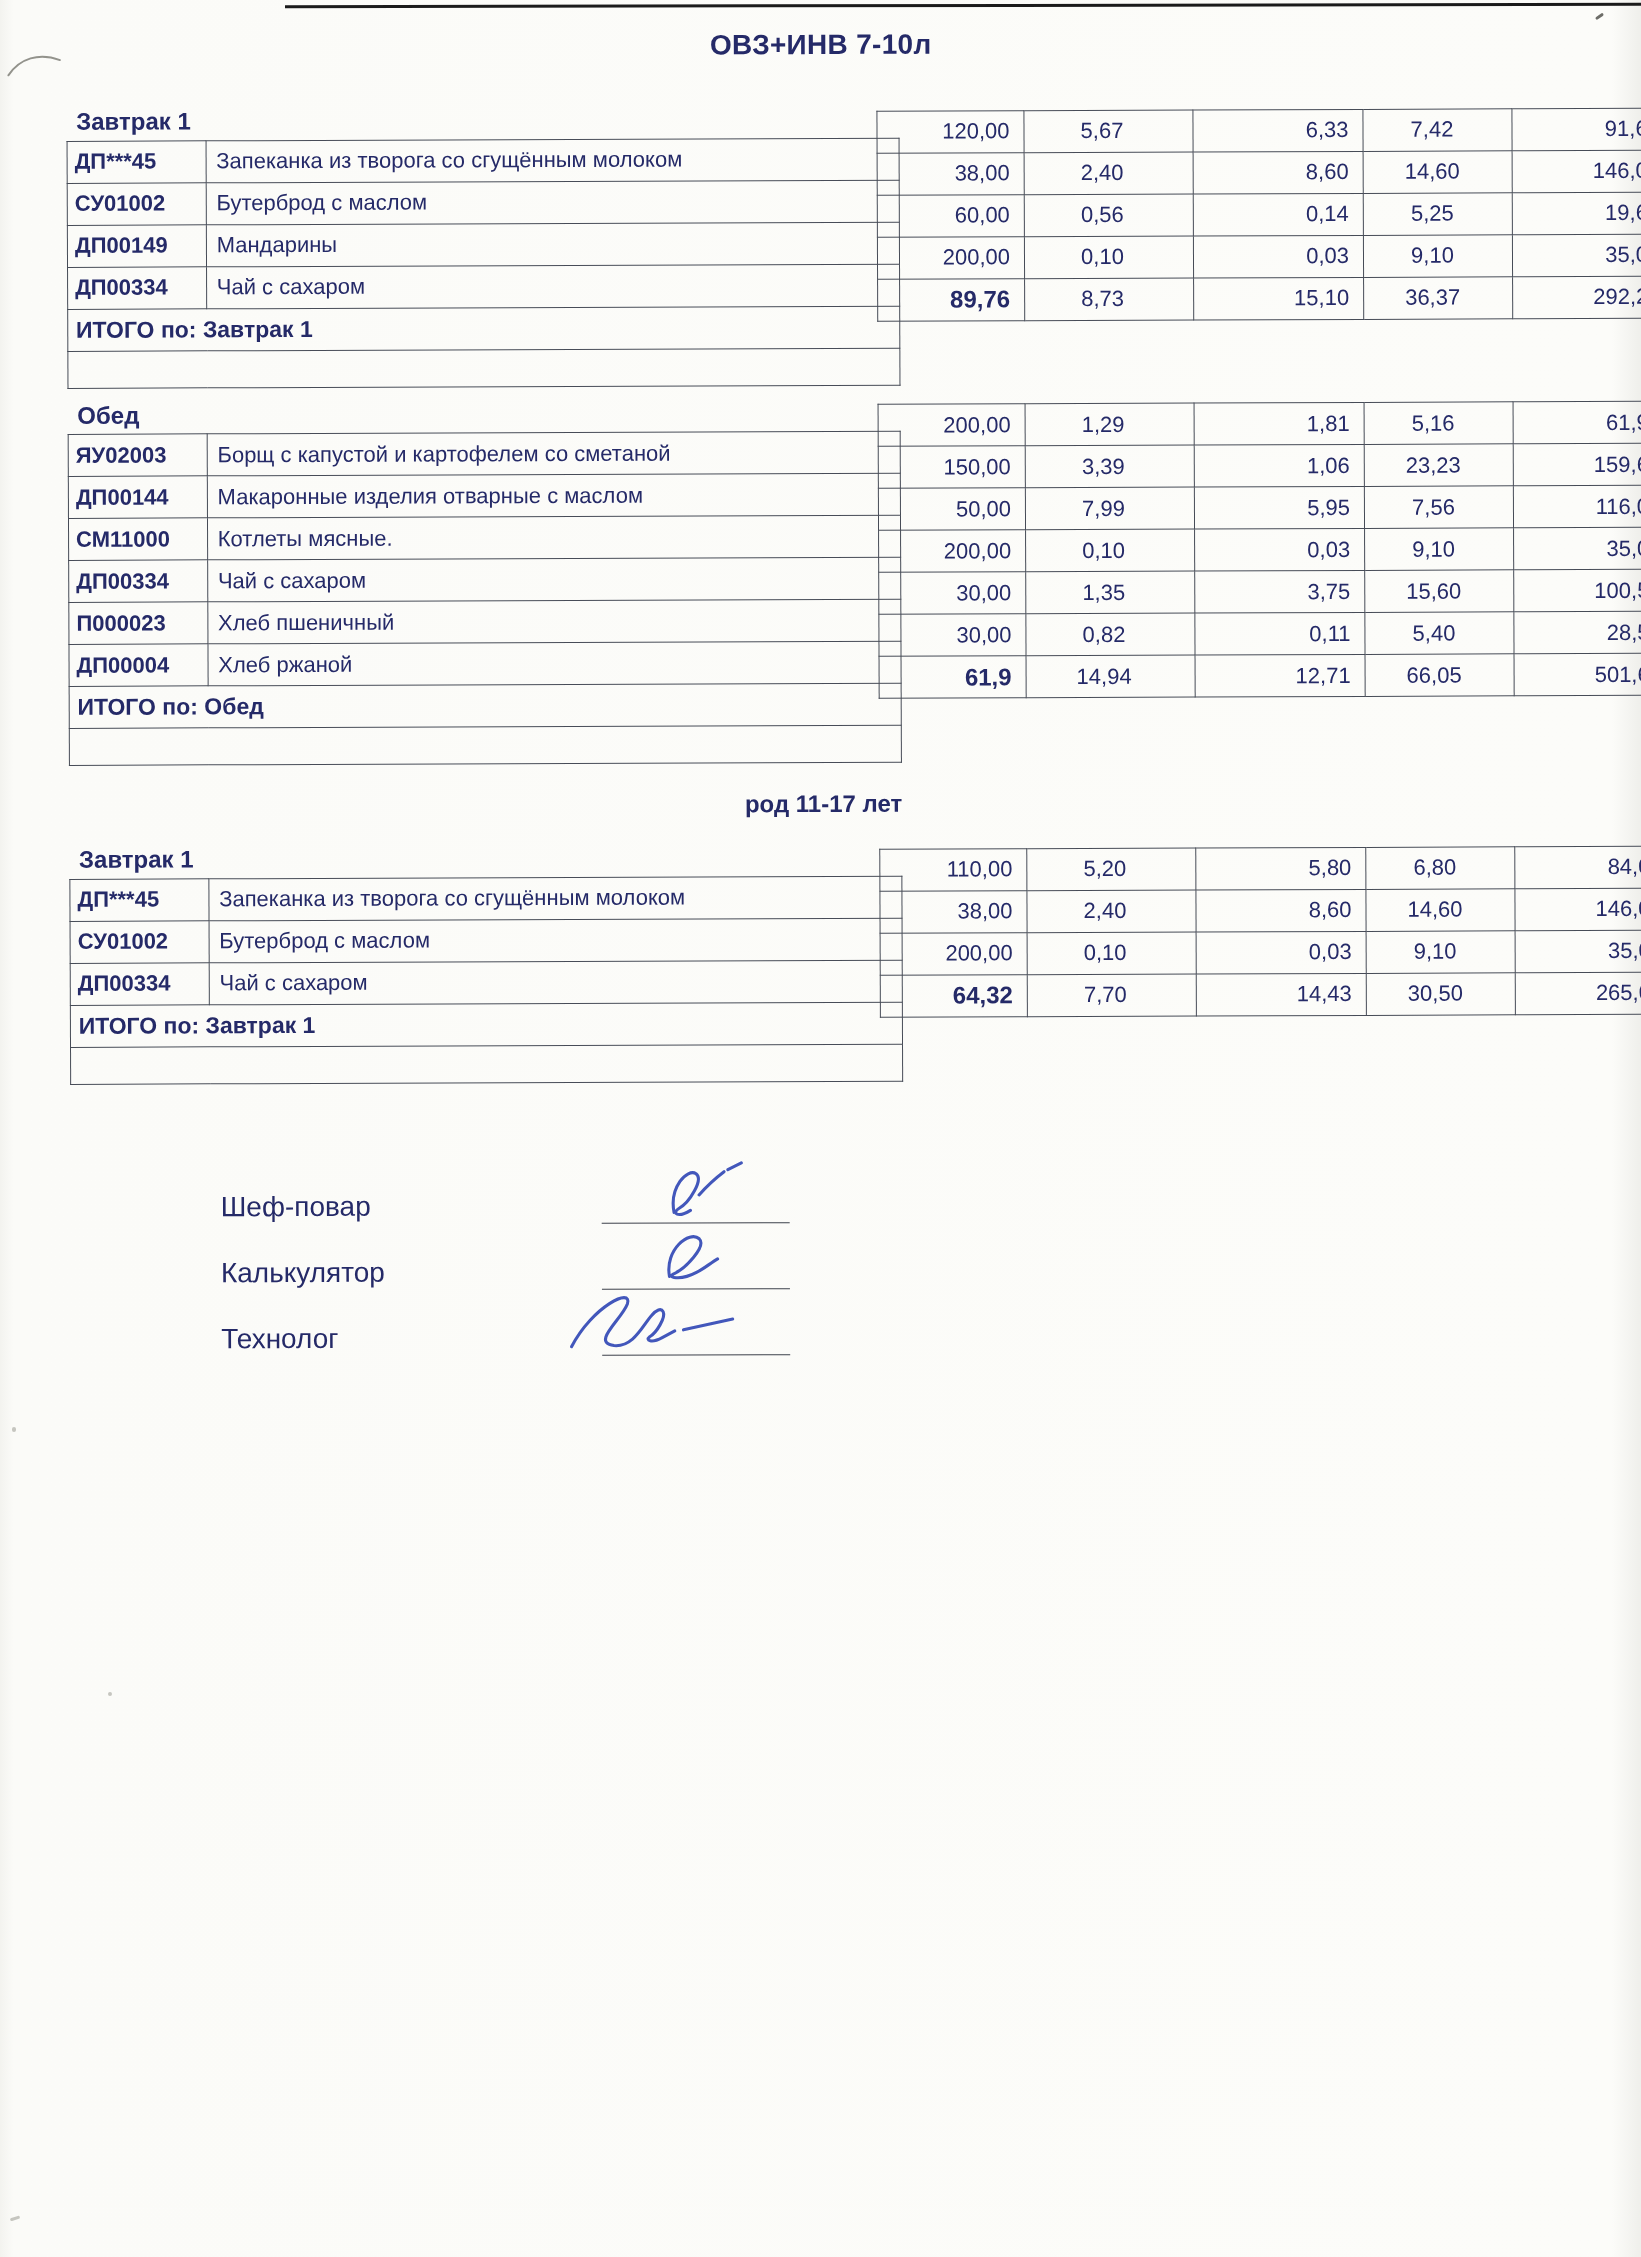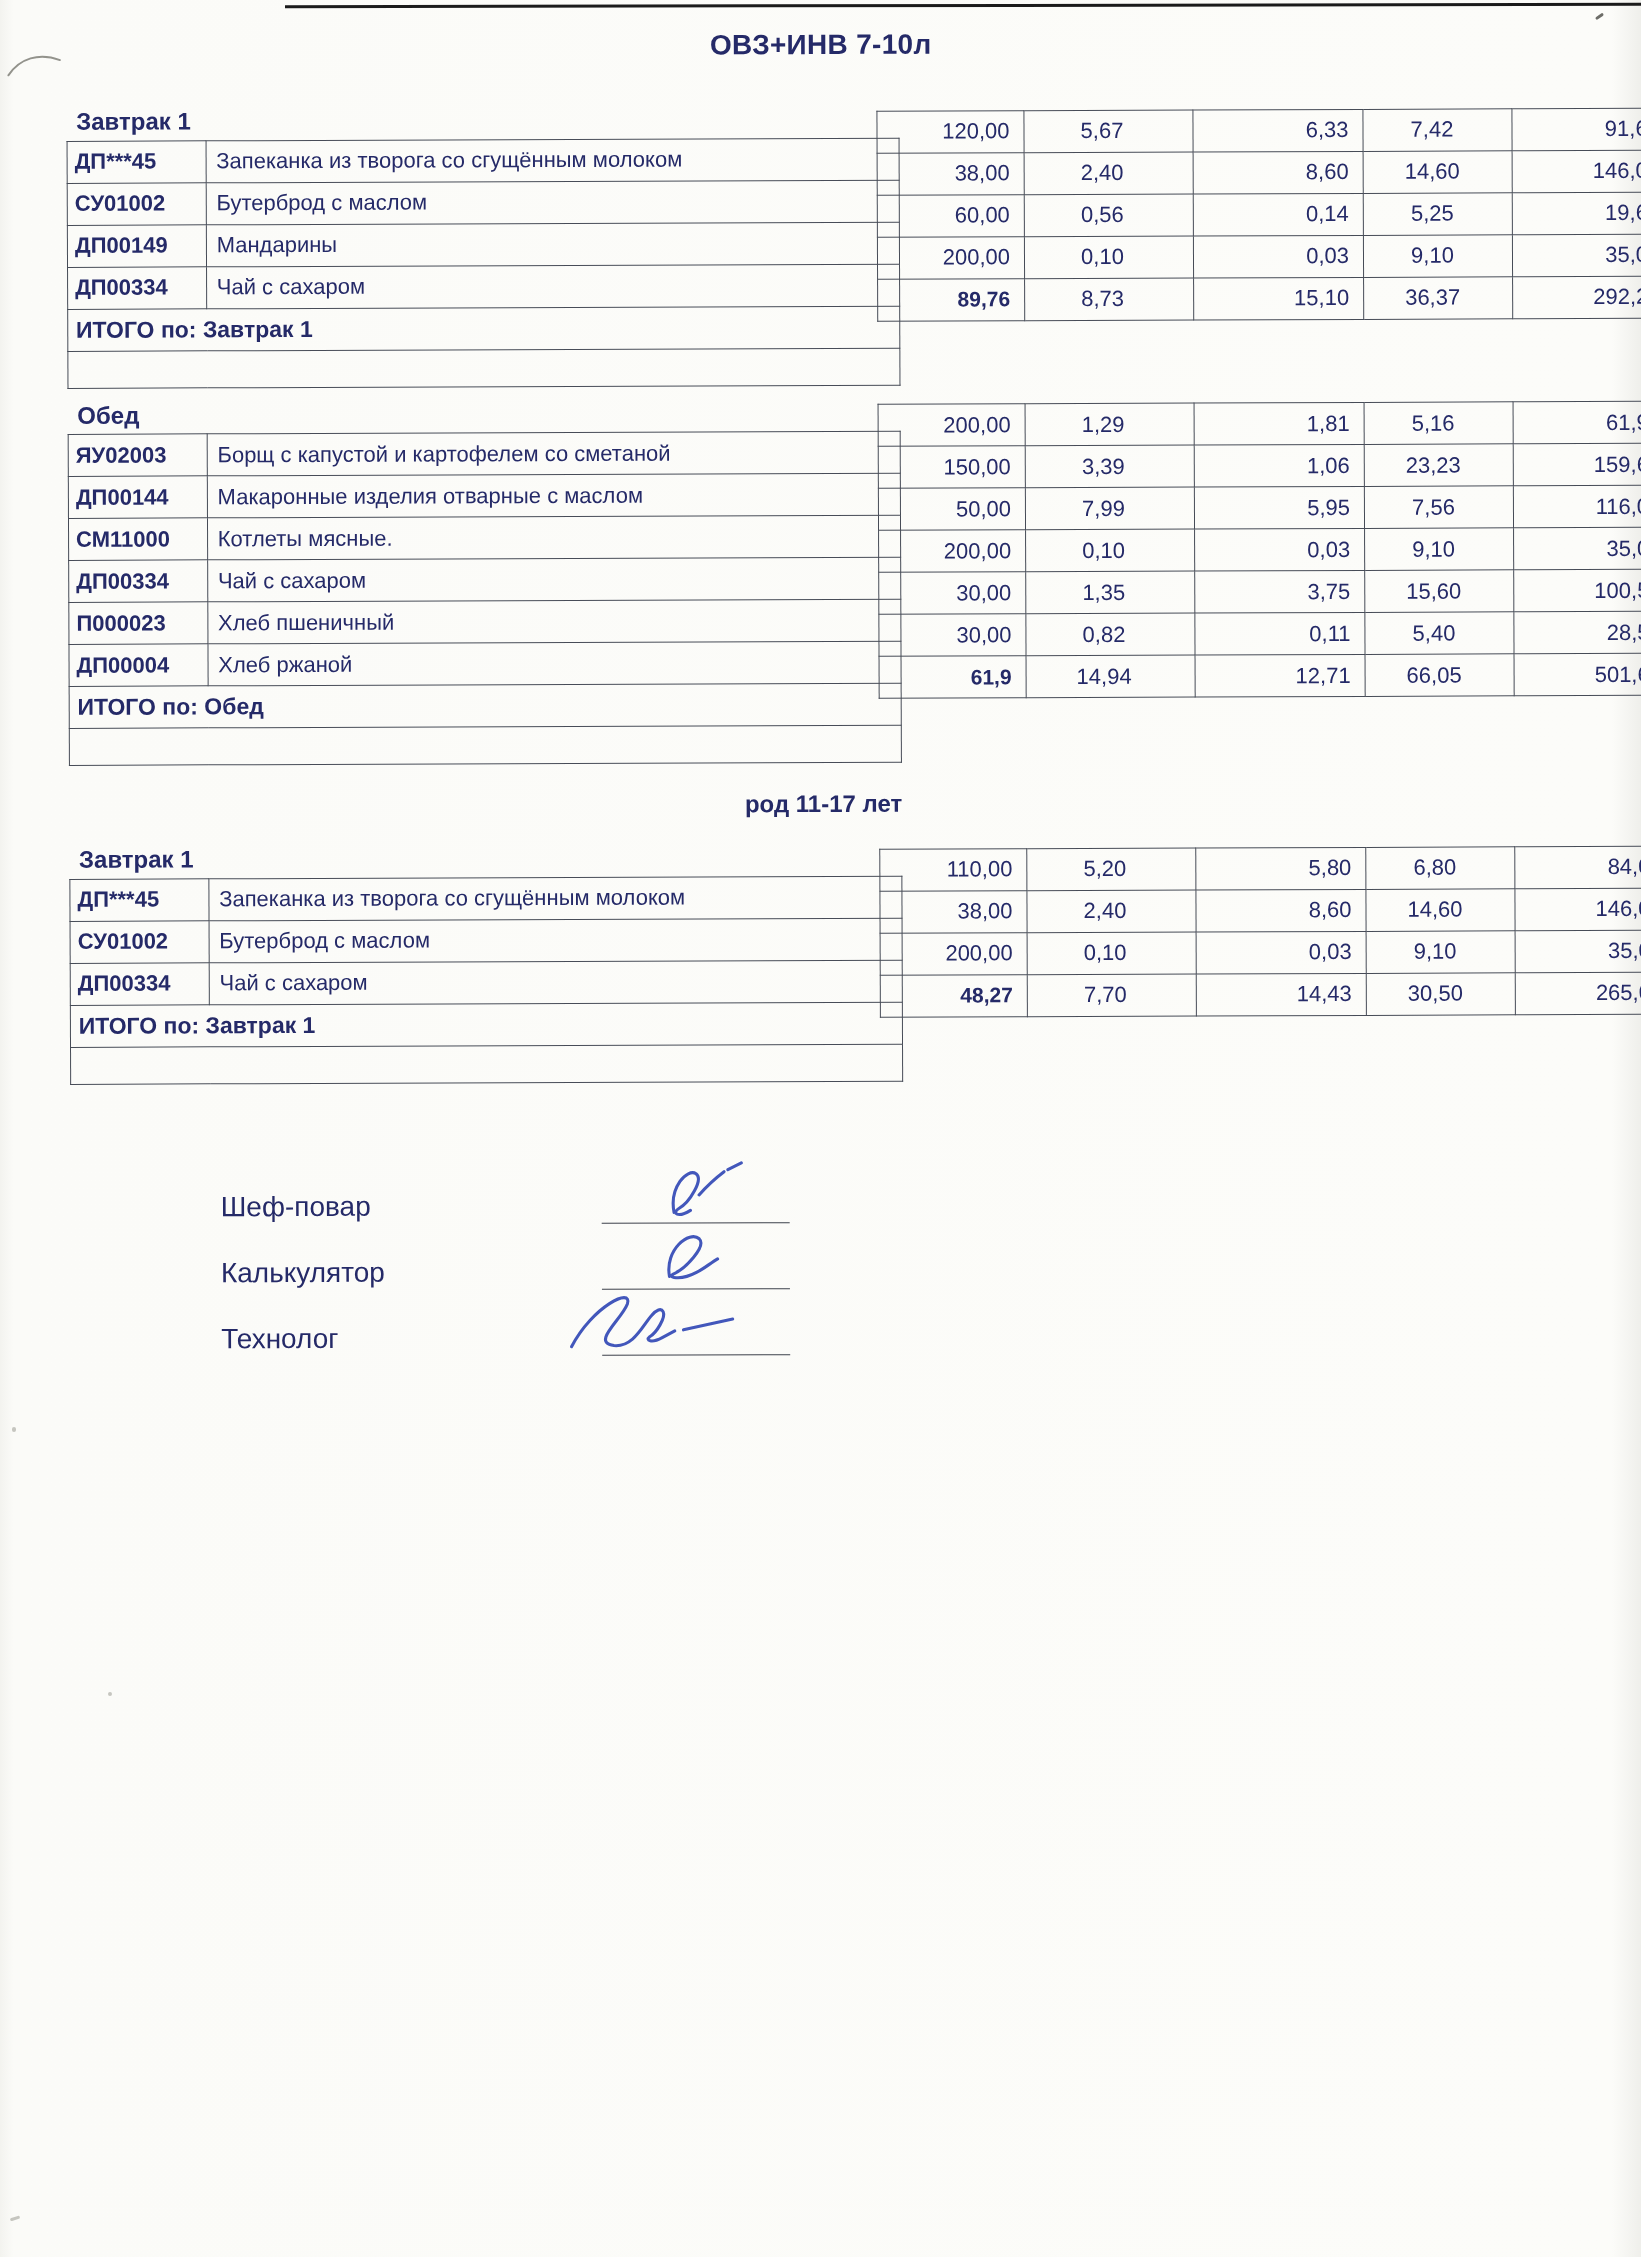--- a/index.html
+++ b/index.html
@@ -72,21 +72,21 @@
   .c-protein { width: 154px; text-align: center; padding-right: 13.5px; }
   .c-fat   { width: 154px; text-align: right; padding-right: 13.5px; }
   .c-carbs { width: 136px; text-align: center; padding-right: 11.6px; }
   .c-kcal  { width: 134px; text-align: right; padding-right: 4.8px; }
   td.totals {
     font-weight: 700;
     font-size: 23px;
     padding-left: 7.7px;
   }
   tr.empty-tr { height: 37px; }
-  td.bold { font-weight: 700; font-size: 21px; }
+  td.bold { font-weight: 700; font-size: 24px; }
   .num-grid {
     position: absolute;
     left: 810px;
     top: -27px;
   }
   .subtitle {
     margin-top: 27px;
     margin-bottom: 13.5px;
     text-align: center;
     font-size: 24px;
@@ -411,21 +411,21 @@
                     <td class="c-kcal">146,0</td>
                   </tr>
                   <tr>
                     <td class="c-qty">200,00</td>
                     <td class="c-protein">0,10</td>
                     <td class="c-fat">0,03</td>
                     <td class="c-carbs">9,10</td>
                     <td class="c-kcal">35,0</td>
                   </tr>
                   <tr>
-                    <td class="c-qty bold">48,27</td>
+                    <td class="c-qty bold">64,32</td>
                     <td class="c-protein">7,70</td>
                     <td class="c-fat">14,43</td>
                     <td class="c-carbs">30,50</td>
                     <td class="c-kcal">265,0</td>
                   </tr>
                 </tbody>
               </table>
       </div>
     </div>
   </div>

